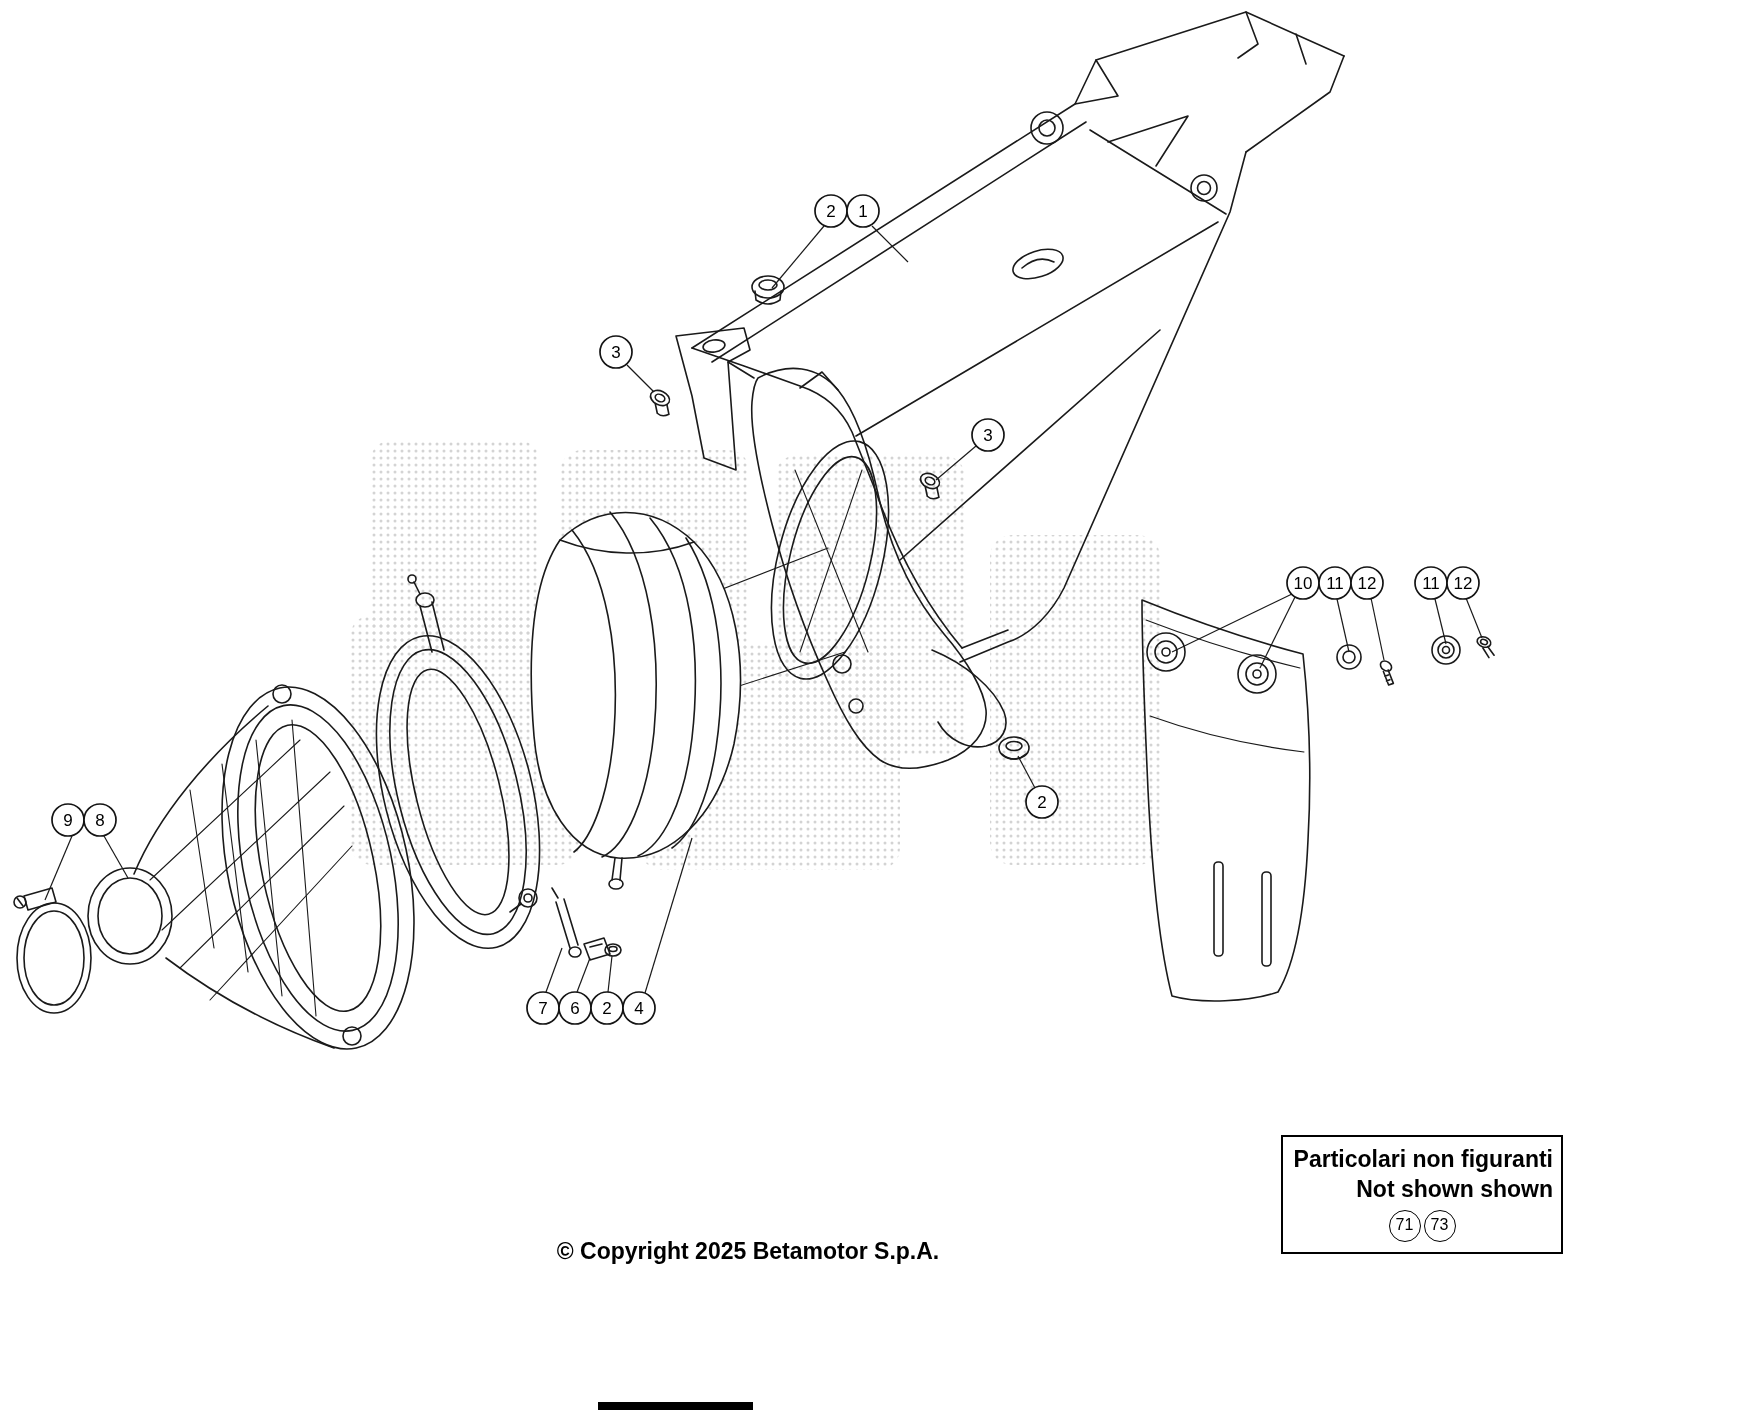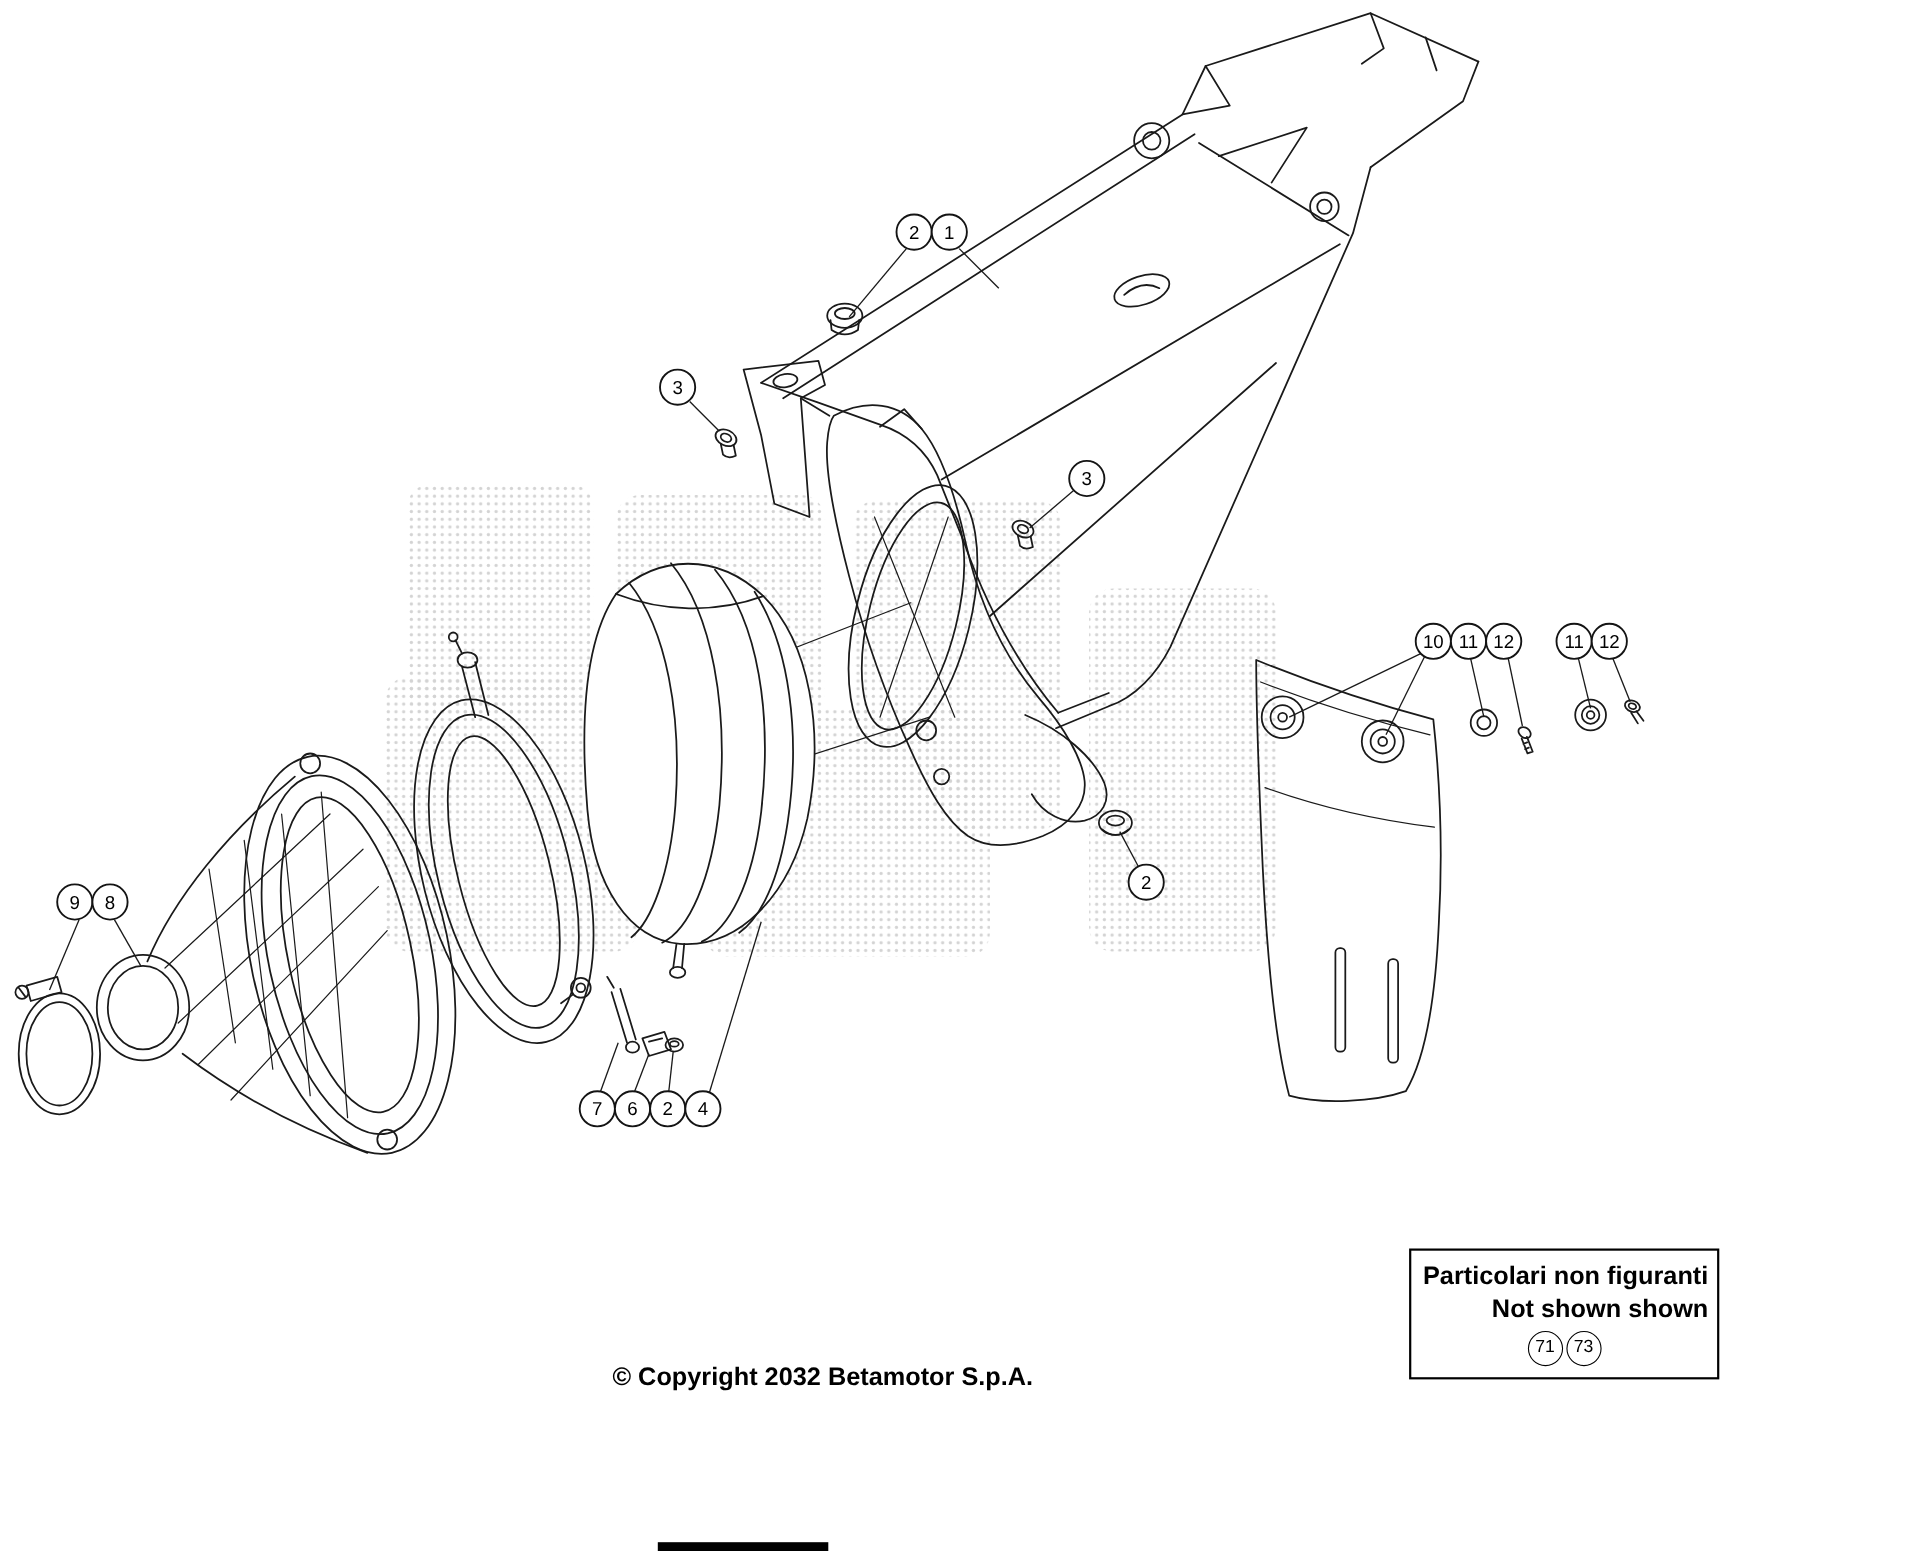--- a/index.html
+++ b/index.html
@@ -306,17 +306,17 @@
 
   <div class="notes-box">
     <div>Particolari non figuranti</div>
     <div>Not shown shown</div>
     <div class="notes-nums">
       <span class="circled">71</span>
       <span class="circled">73</span>
     </div>
   </div>
 
-  <div class="copyright">© Copyright 2032 Betamotor S.p.A.</div>
+  <div class="copyright">© Copyright 2025 Betamotor S.p.A.</div>
 
   <div class="bottom-bar"></div>
 
 </div>
 
 </body></html>

